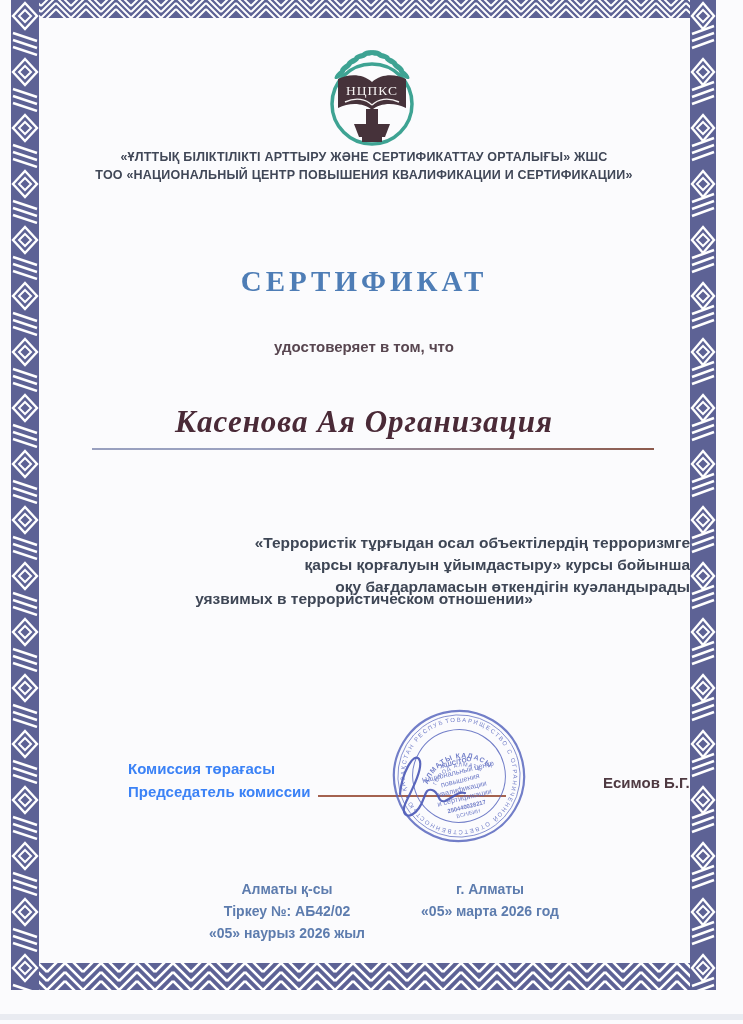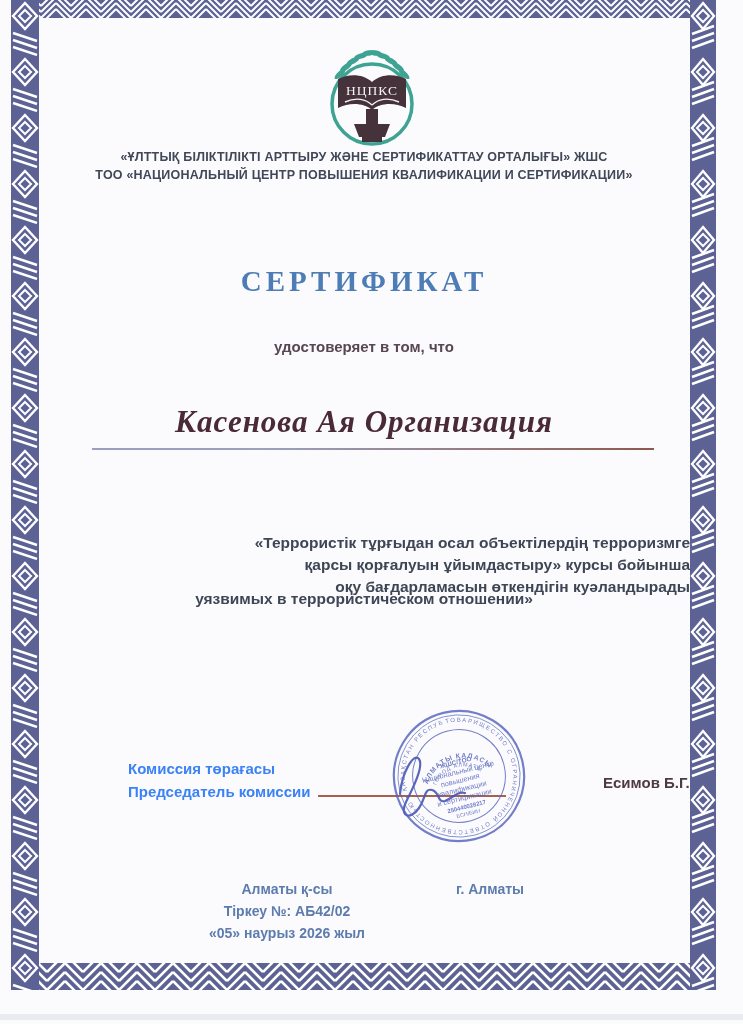--- a/index.html
+++ b/index.html
@@ -182,17 +182,18 @@
 
   <div class="abs signatory">Есимов Б.Г.</div>
 
   <div class="abs ctr footer-col footer-kk">
     <div>Алматы қ-сы</div>
     <div>Тіркеу №: АБ42/02</div>
     <div>«05» наурыз 2026 жыл</div>
   </div>
   <div class="abs ctr footer-col footer-ru">
     <div>г. Алматы</div>
+    <div>«05» марта 2026 год</div>
   </div>
 
   <div class="abs scan-strip"></div>
 
 </div>
 
 </body></html>

